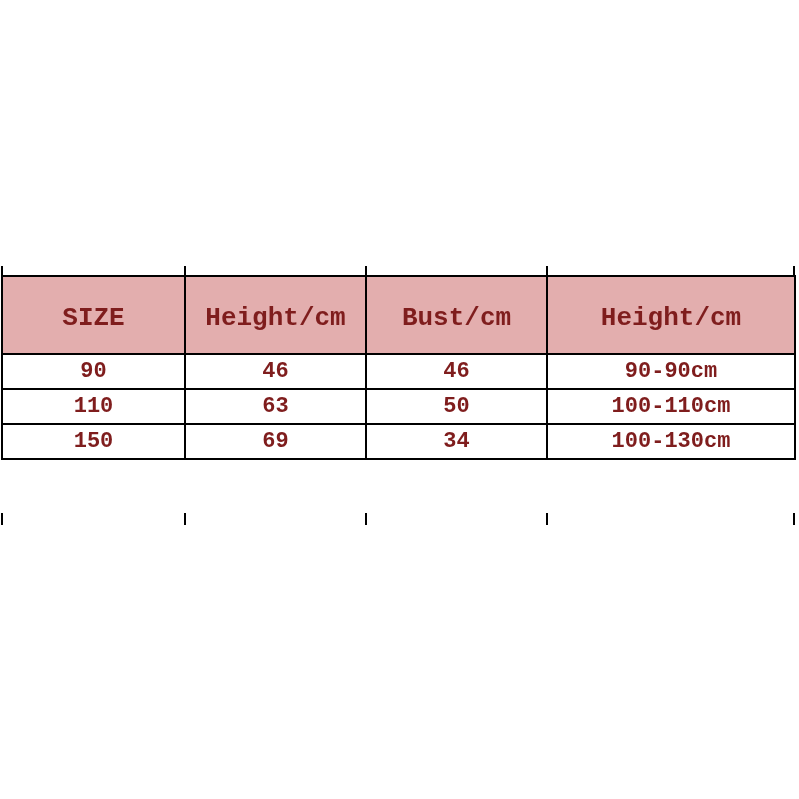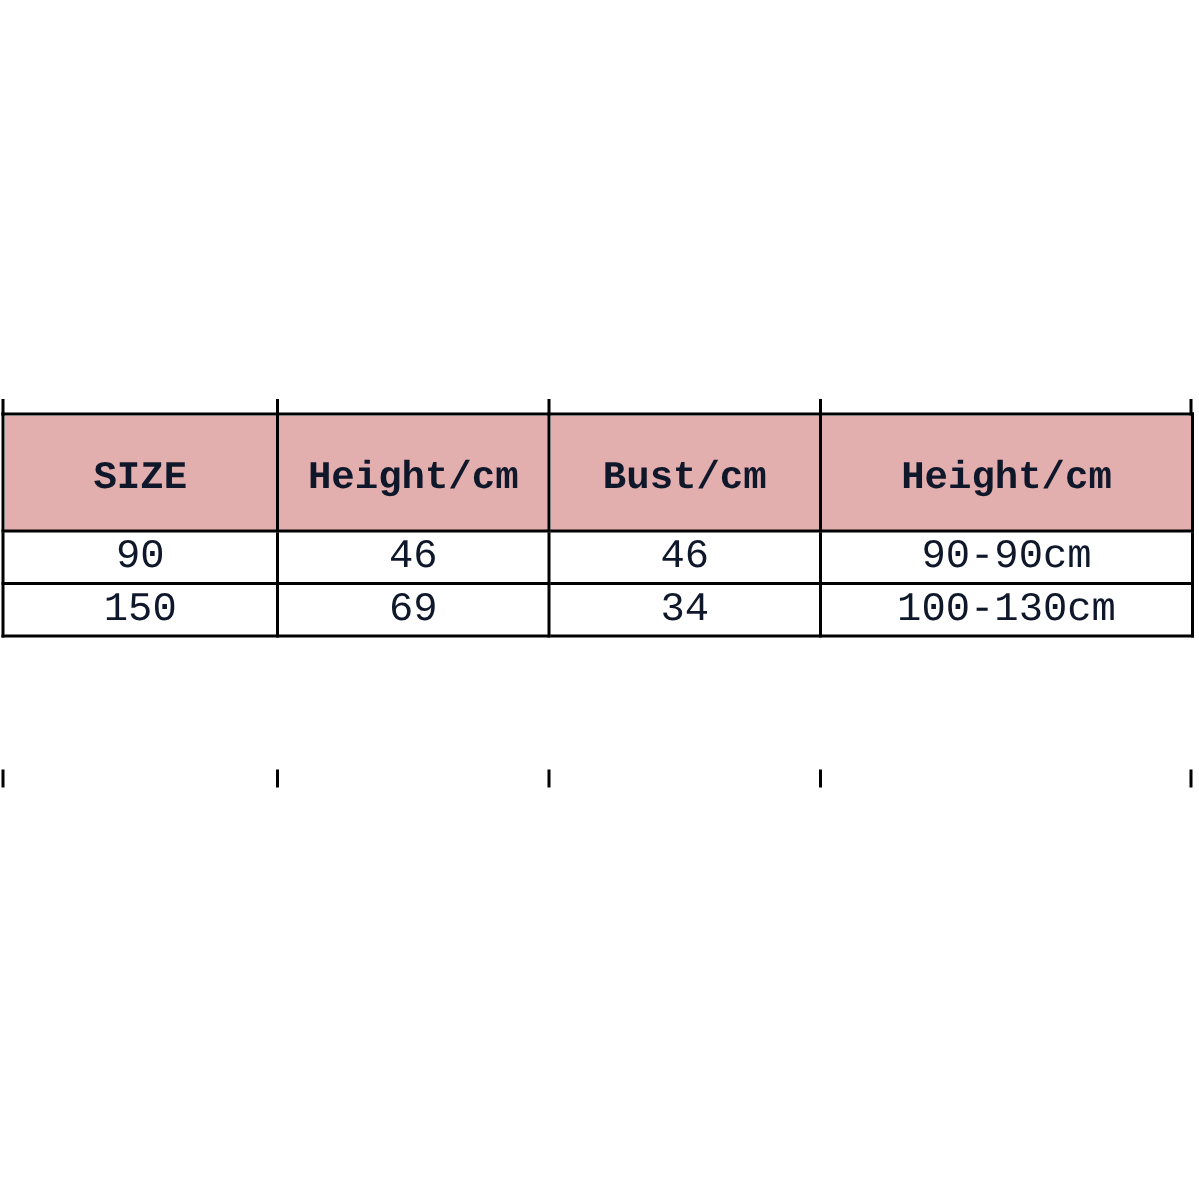--- a/index.html
+++ b/index.html
@@ -7,21 +7,21 @@
     padding: 0;
     background: #ffffff;
   }
   .canvas {
     position: relative;
     width: 799px;
     height: 799px;
     background: #ffffff;
     overflow: hidden;
     font-family: "Liberation Mono", "DejaVu Sans Mono", monospace;
-    color: #0f172a;
+    color: #7f1d1d;
   }
   table.size-chart {
     position: absolute;
     left: 1px;
     top: 275px;
     width: 793px;
     border-collapse: collapse;
     table-layout: fixed;
   }
   table.size-chart col.c1 { width: 183px; }
@@ -40,22 +40,22 @@
   table.size-chart th {
     height: 70px;
     background: #e3aeae;
     font-weight: bold;
     font-size: 26px;
     padding-top: 6px;
   }
   table.size-chart td {
     height: 33px;
     background: #ffffff;
-    font-weight: normal;
-    font-size: 27px;
+    font-weight: bold;
+    font-size: 22px;
   }
   .stub {
     position: absolute;
     width: 2px;
     background: #000000;
   }
   .stub.top    { top: 266px; height: 11px; }
   .stub.bottom { top: 513px; height: 12px; }
   .stub.x0 { left: 1px; }
   .stub.x1 { left: 184px; }
@@ -90,20 +90,26 @@
       </tr>
     </thead>
     <tbody>
       <tr>
         <td>90</td>
         <td>46</td>
         <td>46</td>
         <td>90-90cm</td>
       </tr>
       <tr>
+        <td>110</td>
+        <td>63</td>
+        <td>50</td>
+        <td>100-110cm</td>
+      </tr>
+      <tr>
         <td>150</td>
         <td>69</td>
         <td>34</td>
         <td>100-130cm</td>
       </tr>
     </tbody>
   </table>
 
   <div class="stub bottom x0"></div>
   <div class="stub bottom x1"></div>

